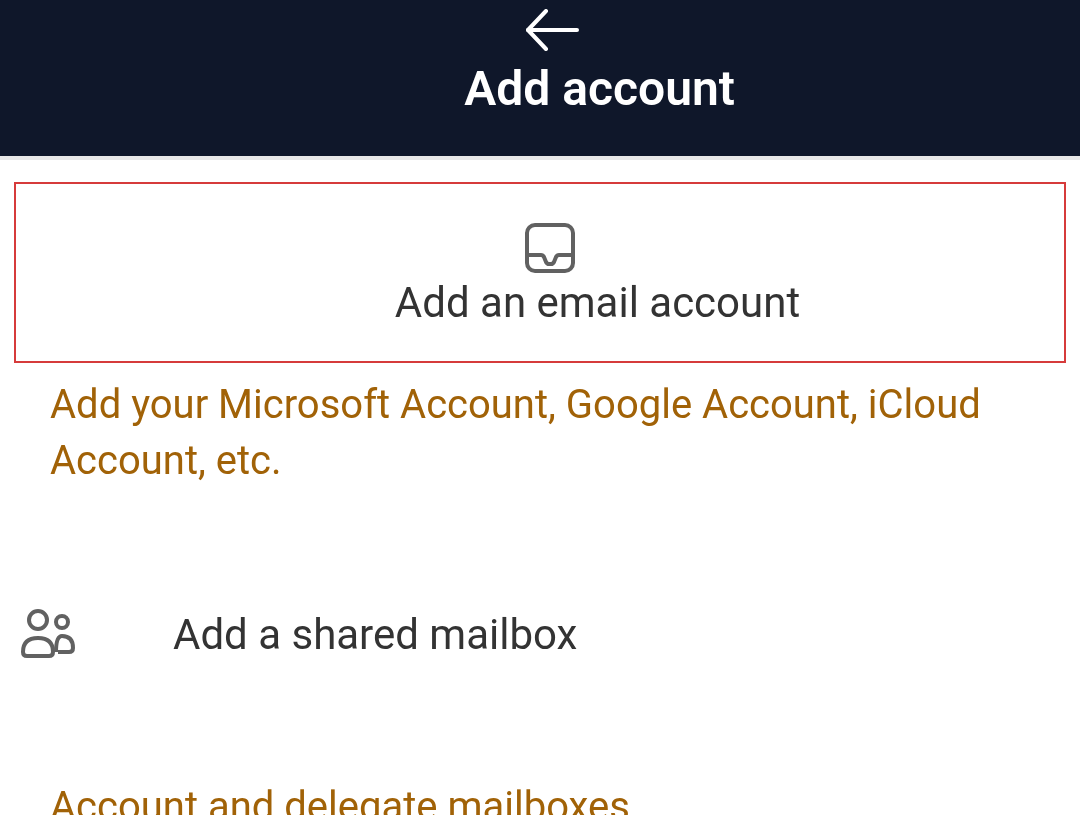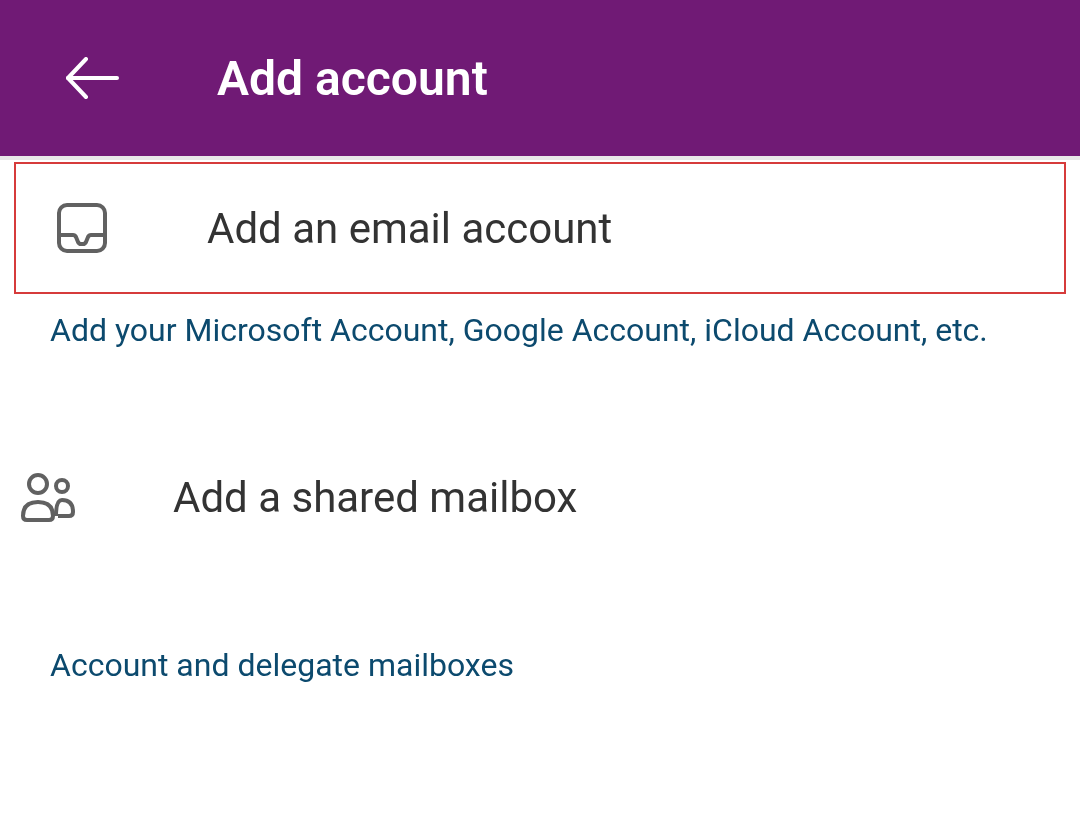--- a/index.html
+++ b/index.html
@@ -7,25 +7,26 @@
       padding: 0;
       box-sizing: border-box;
     }
     body {
       font-family: -apple-system, BlinkMacSystemFont, 'Segoe UI', Roboto, Arial, sans-serif;
       width: 1080px;
       height: 815px;
       background: #ffffff;
     }
     .header {
-      background: #701a75;
+      background: #0f172a;
       height: 156px;
       display: flex;
       align-items: center;
-      padding-left: 62px;
+      padding-left: 24px;
+      flex-direction: column;
     }
     .back-arrow {
       width: 60px;
       height: 60px;
       display: flex;
       align-items: center;
       justify-content: center;
       cursor: pointer;
     }
     .header-title {
@@ -39,40 +40,41 @@
       background: #e8e8e8;
     }
     .option-row {
       display: flex;
       align-items: center;
       padding: 50px 50px 50px 50px;
       cursor: pointer;
     }
     .option-row.highlighted {
       border: 2px solid #d63b3b;
-      margin: 2px 14px 0 14px;
+      margin: 22px 14px 0 14px;
       padding: 34px 16px 34px 36px;
+      flex-direction: column;
     }
     .option-icon {
       width: 60px;
       height: 60px;
       display: flex;
       align-items: center;
       justify-content: center;
       flex-shrink: 0;
     }
     .option-label {
       color: #333333;
       font-size: 42px;
       font-weight: 400;
       margin-left: 95px;
     }
     .description {
-      color: #0c4a6e;
-      font-size: 32px;
+      color: #a16207;
+      font-size: 40px;
       line-height: 1.4;
       padding: 14px 50px 30px 50px;
     }
     .shared-row {
       padding-top: 85px;
       padding-left: 18px;
     }
     .shared-description {
       padding-top: 65px;
     }

